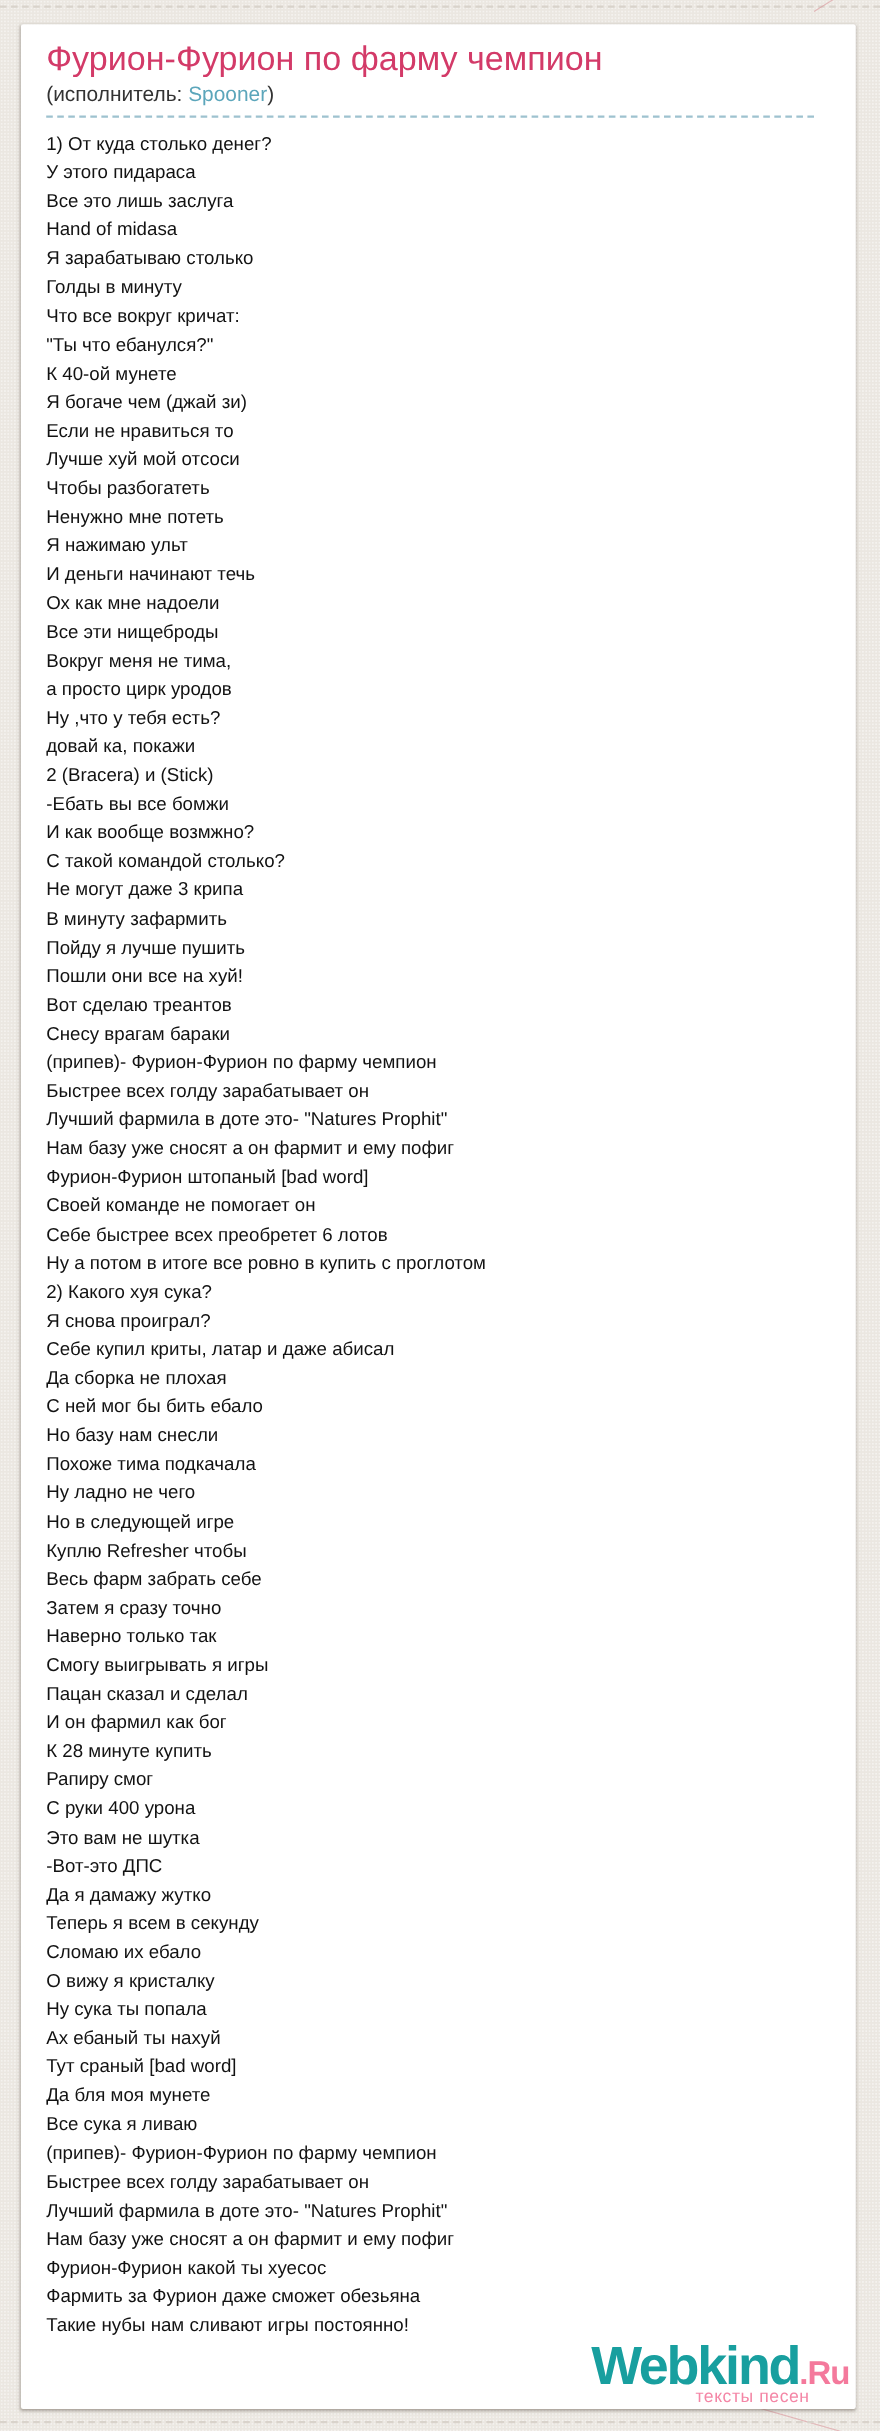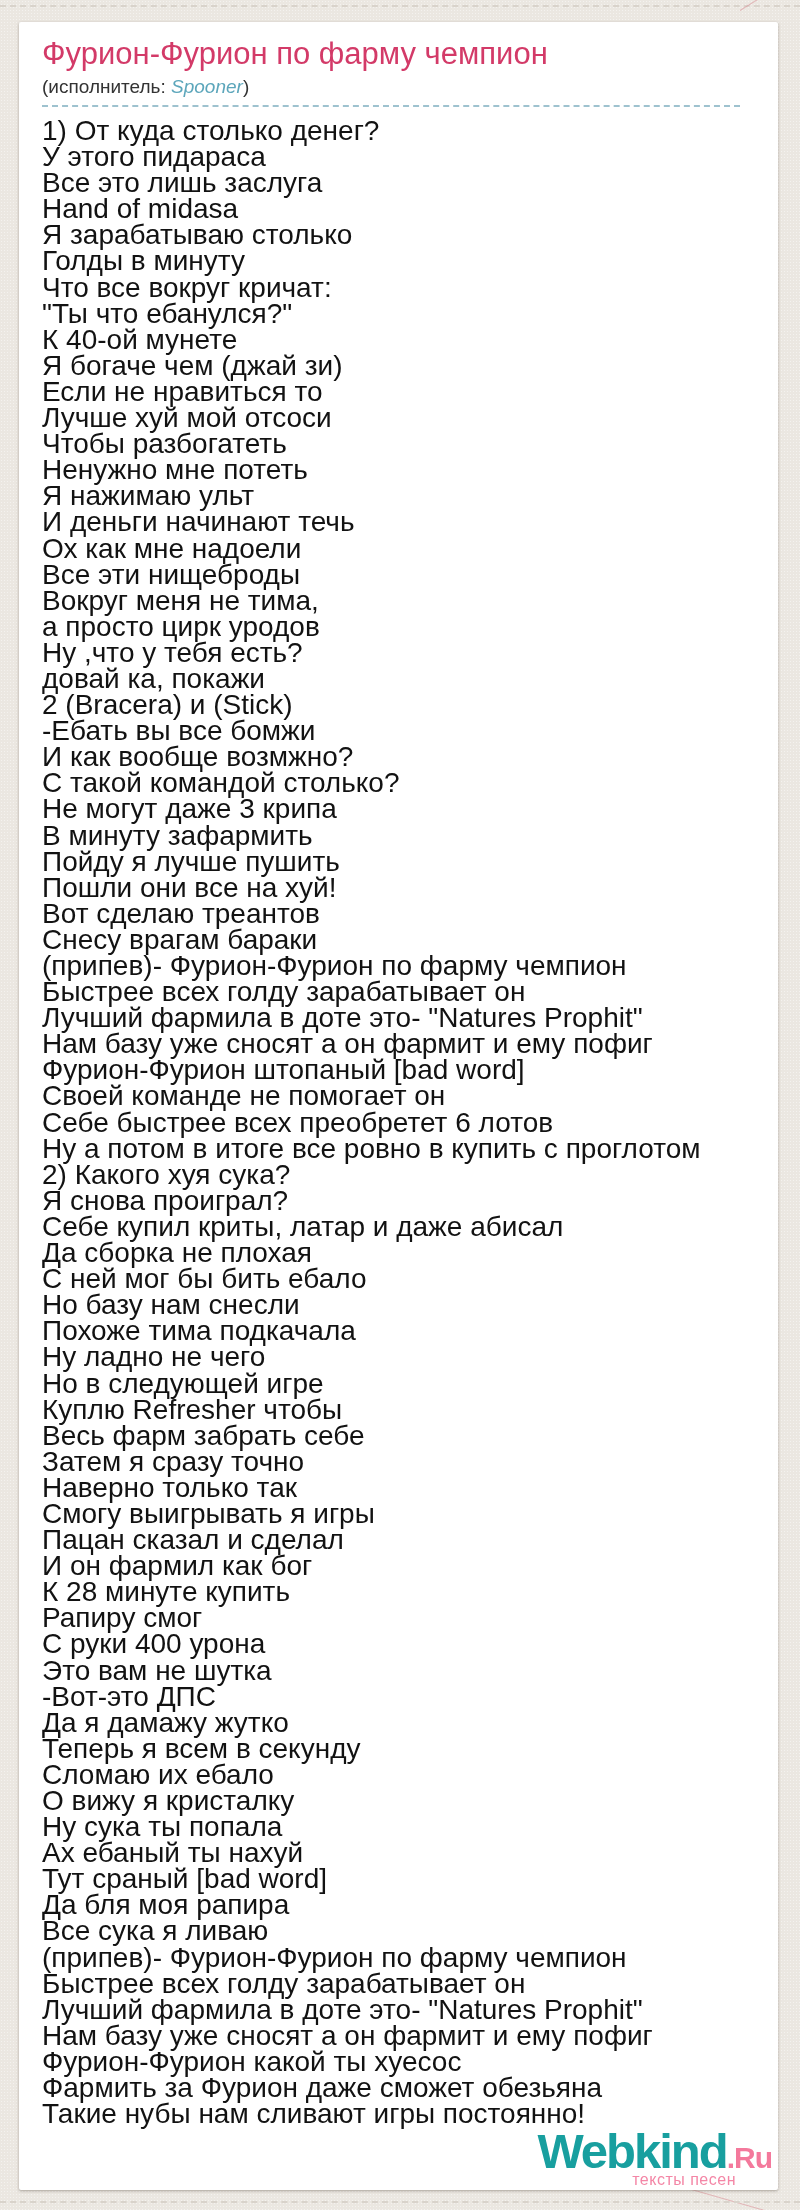--- a/index.html
+++ b/index.html
@@ -23,23 +23,23 @@
     box-shadow:0 1px 3px rgba(110,100,90,.55);
     box-sizing:border-box;
     padding:14px 38px 0 23px;
     overflow:hidden;
   }
   .title{
     margin:0;font-size:31px;line-height:36px;font-weight:400;
     color:#d33a68;letter-spacing:0;
   }
   .artist{margin-top:3px;font-size:19px;line-height:24px;color:#333;}
-  .artist-link{color:#5ca6bb;text-decoration:none;cursor:pointer;font-style:italic;}
+  .artist-link{color:#5ca6bb;text-decoration:none;cursor:pointer;}
   .divider{margin-top:6px;height:0;border-bottom:2px dashed #9ec2cf;}
-  .lyrics{margin-top:11px;color:#121212;font-size:28px;line-height:26.1px;}
+  .lyrics{margin-top:11px;color:#121212;font-size:17px;line-height:26.1px;}
   .lyric-line{white-space:nowrap;}
   .logo{
     position:absolute;right:6px;bottom:2px;text-align:right;
     text-decoration:none;cursor:pointer;line-height:1;
   }
   .logo-main{
     font-weight:700;font-size:49px;letter-spacing:-2px;color:#189f9f;
   }
   .logo-suffix{
     font-weight:700;font-size:30px;letter-spacing:-1px;color:#f4799c;
@@ -126,21 +126,21 @@
       <div class="lyric-line">С руки 400 урона</div>
       <div class="lyric-line">Это вам не шутка</div>
       <div class="lyric-line">-Вот-это ДПС</div>
       <div class="lyric-line">Да я дамажу жутко</div>
       <div class="lyric-line">Теперь я всем в секунду</div>
       <div class="lyric-line">Сломаю их ебало</div>
       <div class="lyric-line">О вижу я кристалку</div>
       <div class="lyric-line">Ну сука ты попала</div>
       <div class="lyric-line">Ах ебаный ты нахуй</div>
       <div class="lyric-line">Тут сраный [bad word]</div>
-      <div class="lyric-line">Да бля моя рапира</div>
+      <div class="lyric-line">Да бля моя мунете</div>
       <div class="lyric-line">Все сука я ливаю</div>
       <div class="lyric-line">(припев)- Фурион-Фурион по фарму чемпион</div>
       <div class="lyric-line">Быстрее всех голду зарабатывает он</div>
       <div class="lyric-line">Лучший фармила в доте это- "Natures Prophit"</div>
       <div class="lyric-line">Нам базу уже сносят а он фармит и ему пофиг</div>
       <div class="lyric-line">Фурион-Фурион какой ты хуесос</div>
       <div class="lyric-line">Фармить за Фурион даже сможет обезьяна</div>
       <div class="lyric-line">Такие нубы нам сливают игры постоянно!</div>
     </div>
   <a class="logo">

